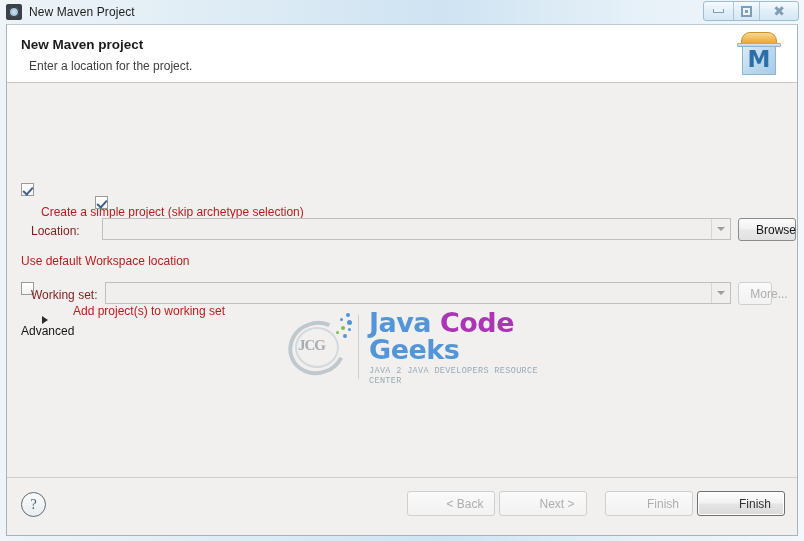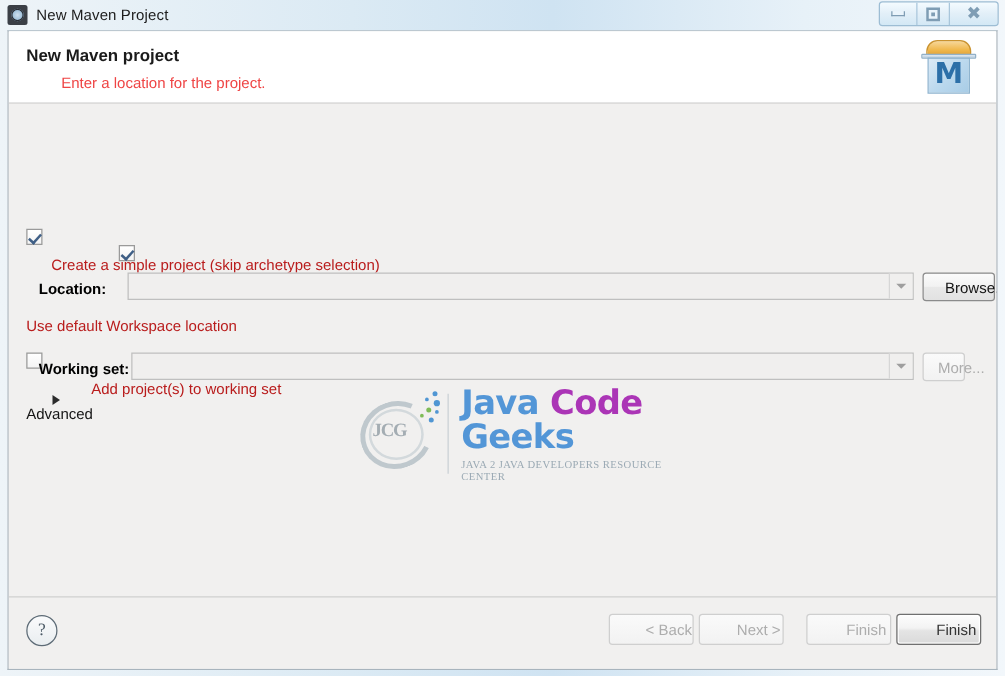--- a/index.html
+++ b/index.html
@@ -86,21 +86,21 @@
     background: #ffffff;
     border-bottom: 1px solid #c9c9c9;
     flex: none;
   }
   .dlg-title {
     position: absolute; left: 14px; top: 12px;
     font-size: 13.5px; font-weight: bold; color: #1b1b1b;
   }
   .dlg-subtitle {
     position: absolute; left: 22px; top: 34px;
-    font-size: 12px; color: #ef4444; margin-left: 20px;
+    font-size: 12px; color: #404040;
   }
   .maven-icon {
     position: absolute; right: 14px; top: 5px;
     width: 48px; height: 48px;
   }
   .mv-lid {
     position: absolute; left: 6px; top: 2px; width: 36px; height: 13px;
     background: linear-gradient(to bottom, #f7d79a 0%, #f0b94f 60%, #e2a337 100%);
     border: 1px solid #c9922f;
     border-radius: 9px 9px 2px 2px;
@@ -142,21 +142,21 @@
   .cb.checked:after {
     content: ""; position: absolute;
     left: 3px; top: 1px; width: 4px; height: 8px;
     border: solid #3f5f86; border-width: 0 2px 2px 0;
     transform: rotate(42deg);
   }
   .cb-label { font-size: 12px; color: #b91c1c; white-space: nowrap; margin-top: 45px; }
 
   
   .fld-label {
-    font-size: 12px; color: #000000; white-space: nowrap; font-weight: bold;
+    font-size: 12px; color: #7f1d1d; white-space: nowrap;
   }
 
   
   .combo {
     height: 22px;
     border: 1px solid #bfbfbf;
     background: #f0efee;
     display: flex; align-items: stretch;
   }
   .combo .txt {
@@ -246,21 +246,21 @@
   }
   .wm-text { display: flex; flex-direction: column; justify-content: center; }
   .wm-main {
     font-family: "DejaVu Sans", sans-serif;
     font-size: 27px; font-weight: bold; line-height: 1;
     letter-spacing: -0.5px;
   }
   .wm-main .b { color: #3e8ad4; }
   .wm-main .g { color: #a21caf; text-align: center; }
   .wm-sub {
-    font-family: Liberation Serif, serif;
+    font-family: Liberation Mono, monospace;
     font-size: 8.5px; color: #8fa0ac; letter-spacing: .35px;
     margin-top: 3px; text-transform: uppercase;
   }
 
   
   .dlg-footer {
     position: relative; height: 58px; flex: none;
     background: #f1f0ef;
     border-top: 1px solid #cfcfcf;
   }
@@ -270,21 +270,21 @@
     border: 1.5px solid #5d6b76;
     background: linear-gradient(to bottom, #fafbfc, #e9edf0);
     display: flex; align-items: center; justify-content: center;
     font-size: 14px; color: #4c5a66;
     font-family: "Liberation Serif", serif;
   }
   .footer-buttons {
     position: absolute; right: 12px; top: 13px;
     display: flex; align-items: center;
   }
-  .footer-buttons .btn { width: 68px; height: 25px; }
+  .footer-buttons .btn { width: 88px; height: 25px; }
   .gap-sm { width: 4px; flex: none; }
   .gap-lg { width: 18px; flex: none; }
 </style>
 </head>
 <body>
 
 <div class="titlebar">
   <span class="app-icon">
     <span class="gear"></span>
   </span>

